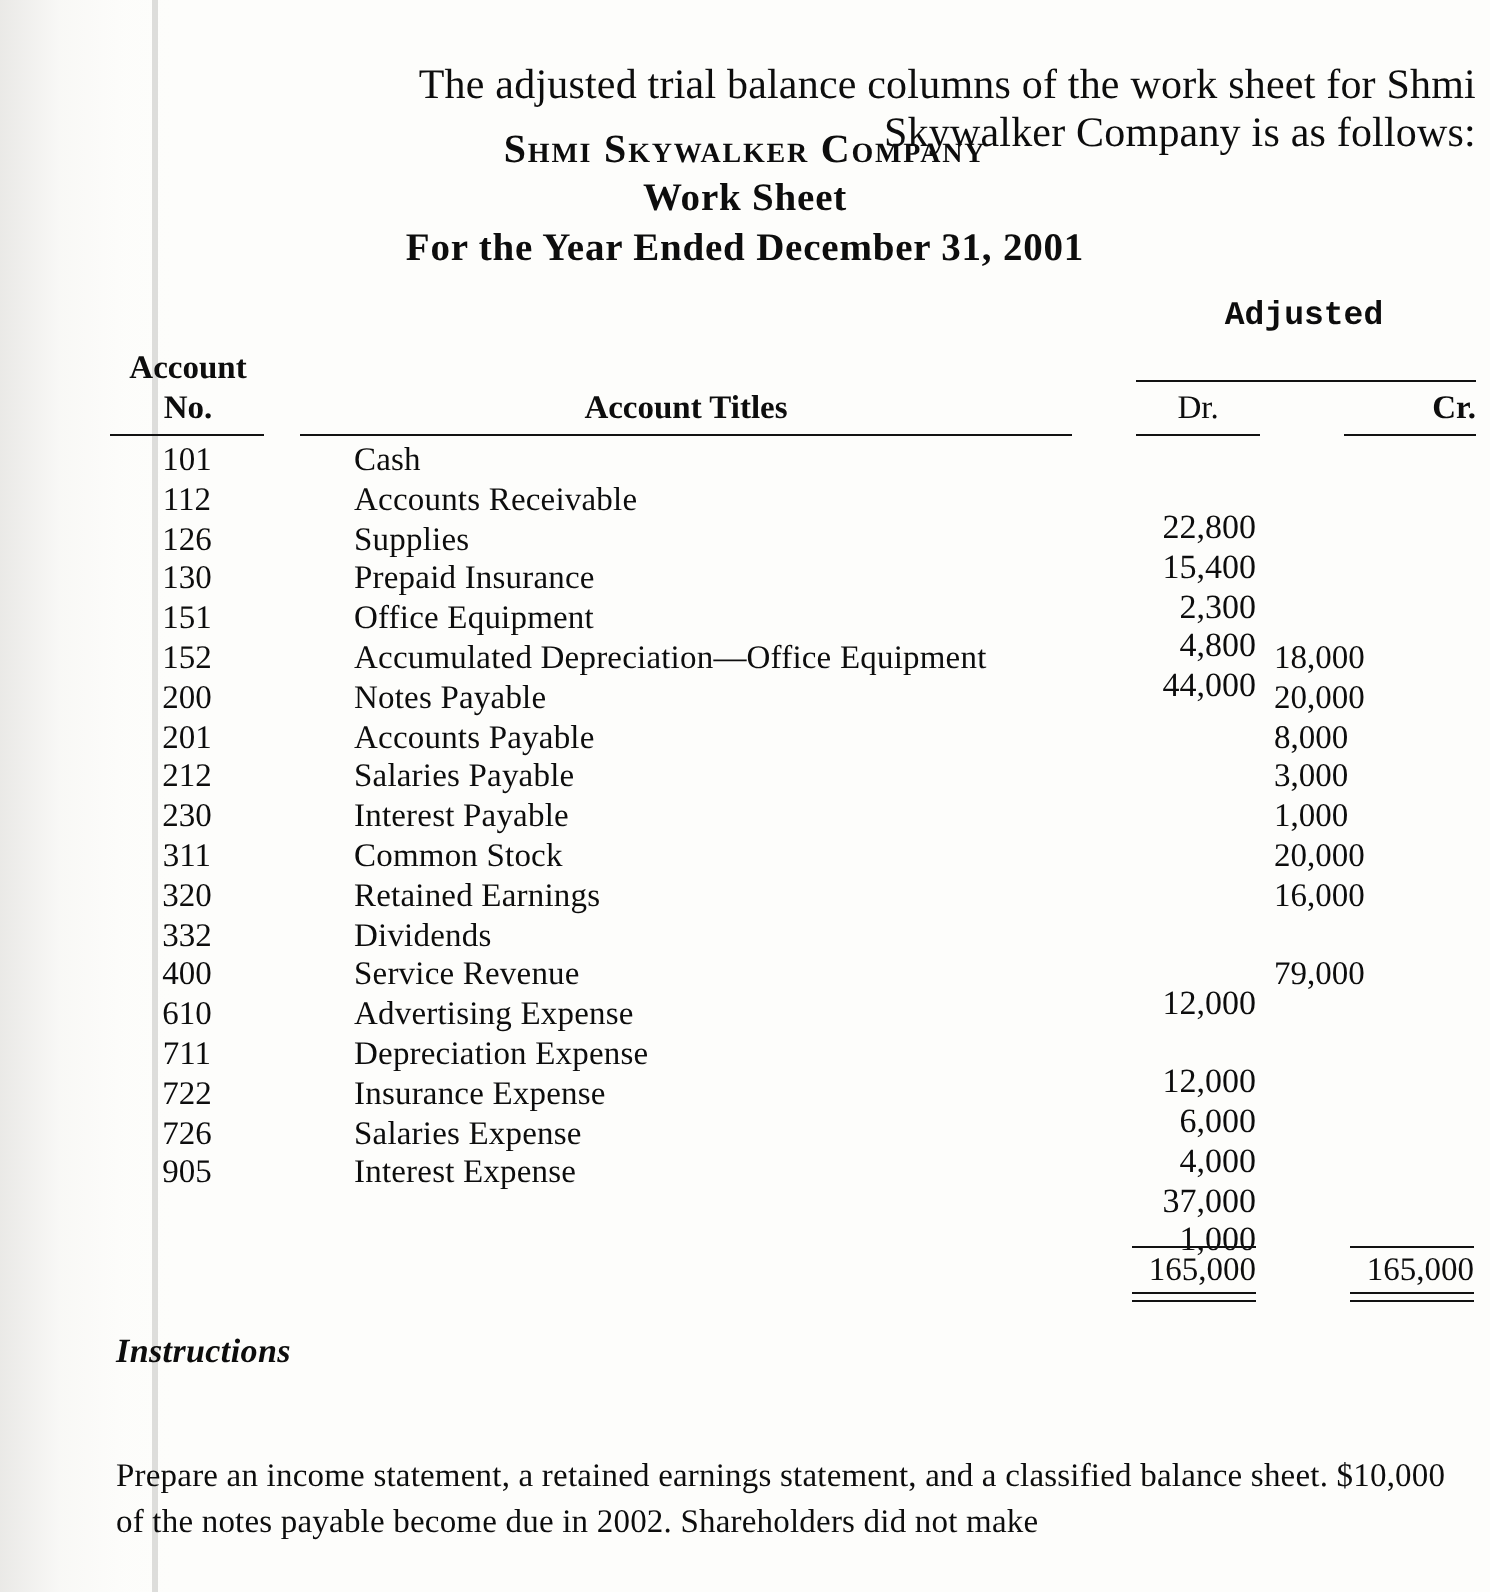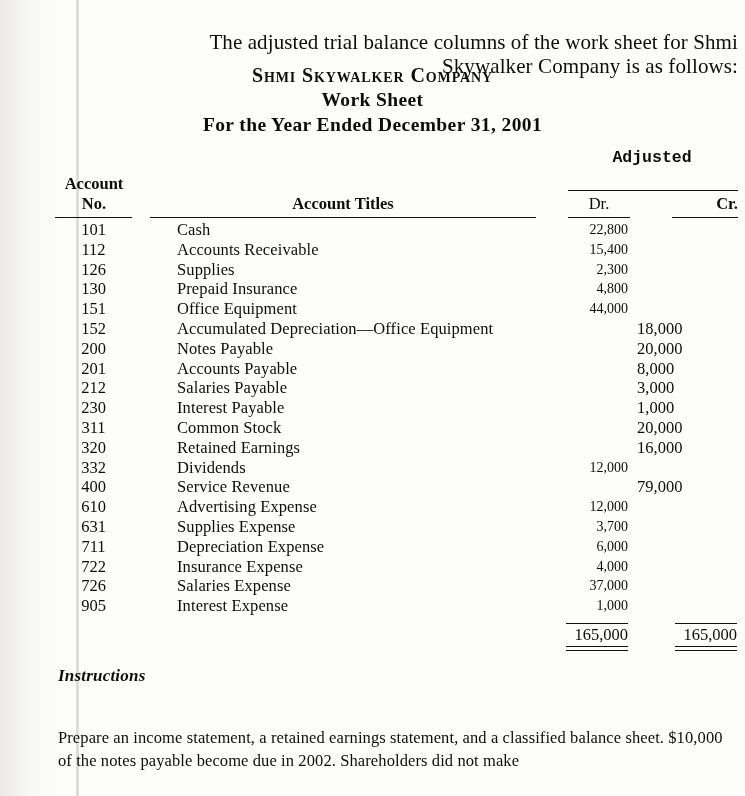--- a/index.html
+++ b/index.html
@@ -189,22 +189,23 @@
     text-align: left;
     font-size: 16.5px;
     line-height: 19.8px;
     letter-spacing: 0.1px;
   }
   .c-dr {
     position: absolute;
     left: 528px;
     width: 100px;
     text-align: right;
-    font-size: 14px;
+    font-size: 17px;
     line-height: 19.8px;
+    margin-top: 34px;
   }
   .c-cr {
     position: absolute;
     left: 637px;
     width: 100px;
     text-align: left;
     font-size: 16.5px;
     line-height: 19.8px;
   }
 
@@ -397,26 +398,20 @@
         <div class="row">
           <div class="c-no">400</div>
           <div class="c-title">Service Revenue</div>
           <div class="c-dr"></div>
           <div class="c-cr">79,000</div>
         </div>
         <div class="row">
           <div class="c-no">610</div>
           <div class="c-title">Advertising Expense</div>
           <div class="c-dr">12,000</div>
-          <div class="c-cr"></div>
-        </div>
-        <div class="row">
-          <div class="c-no">631</div>
-          <div class="c-title">Supplies Expense</div>
-          <div class="c-dr">3,700</div>
           <div class="c-cr"></div>
         </div>
         <div class="row">
           <div class="c-no">711</div>
           <div class="c-title">Depreciation Expense</div>
           <div class="c-dr">6,000</div>
           <div class="c-cr"></div>
         </div>
         <div class="row">
           <div class="c-no">722</div>

